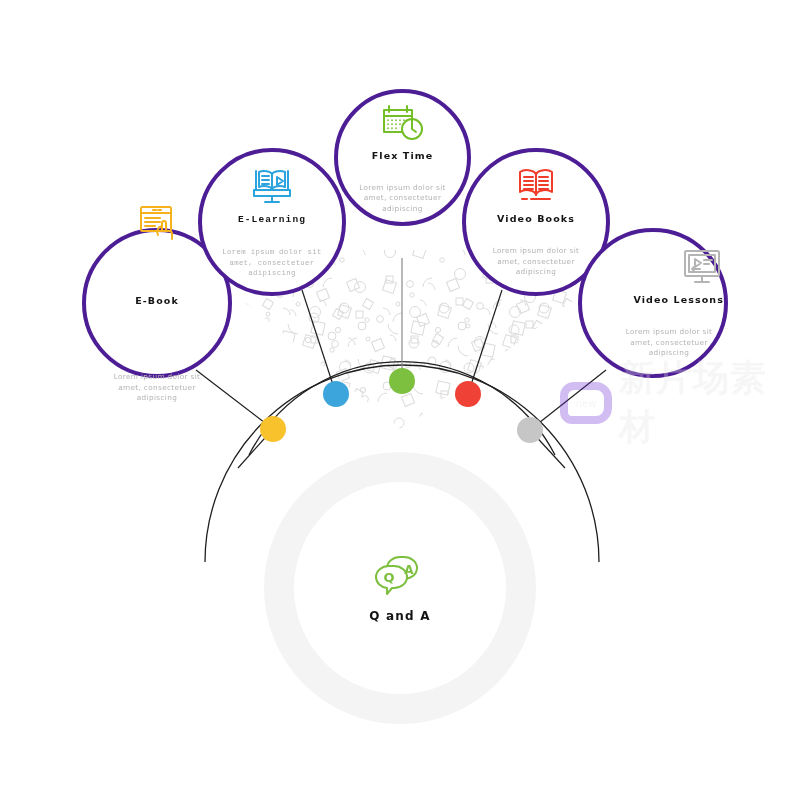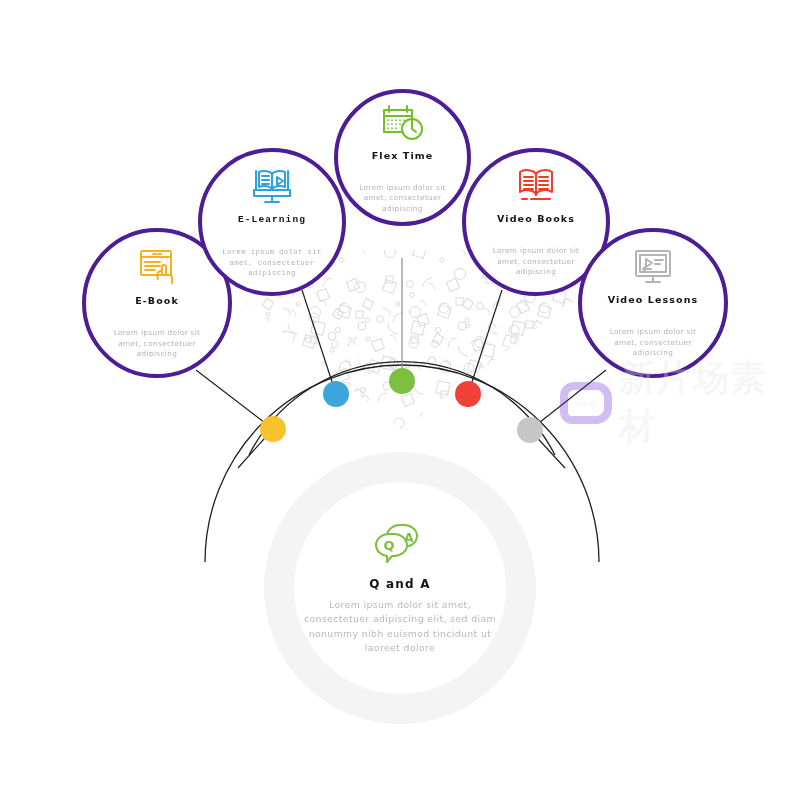--- a/index.html
+++ b/index.html
@@ -46,25 +46,25 @@
     letter-spacing: 1.1px;
     margin-top: 7px;
   }
   .node-desc {
     color: #b3b3b3;
     letter-spacing: 0.35px;
     line-height: 1.45;
     margin-top: 22px;
   }
   
-  .n0 { left: 82px;  top: 228px; width: 150px; height: 150px; }
+  .n0 { left: 82px;  top: 228px; width: 150px; height: 150px; gap: 44px; }
   .n1 { left: 198px; top: 148px; width: 148px; height: 148px; font-family: Liberation Mono, monospace; }
   .n2 { left: 334px; top: 89px;  width: 137px; height: 137px; }
   .n3 { left: 462px; top: 148px; width: 148px; height: 148px; }
-  .n4 { left: 578px; top: 228px; width: 150px; height: 150px; }
+  .n4 { left: 578px; top: 228px; width: 150px; height: 150px; align-items: flex-end; }
 
   .n0 .node-title, .n1 .node-title, .n2 .node-title,
   .n3 .node-title, .n4 .node-title { font-size: 9.5px; }
   .n0 .node-desc, .n1 .node-desc, .n2 .node-desc,
   .n3 .node-desc, .n4 .node-desc { font-size: 7.3px; width: 110px; }
 
   
   #hub {
     position: absolute;
     left: 264px;
@@ -213,21 +213,20 @@
         <svg width="54" height="46" viewBox="0 0 54 46">
           <g fill="none" stroke="#7DBF3F" stroke-width="2" stroke-linecap="round" stroke-linejoin="round">
             <path d="M31,4 a13,11 0 0 1 13,11 a13,11 0 0 1 -13,11 l-2,0 l0,5 l-4,-5 a13,11 0 0 1 -11,-11 a13,11 0 0 1 13,-11 z"></path>
             <path d="M16,13 a13,11 0 0 0 -13,11 a13,11 0 0 0 11,11 l0,6 l5,-6 l2,0 a13,11 0 0 0 13,-11 a13,11 0 0 0 -13,-11 z" fill="#ffffff"></path>
             <text x="16" y="29" font-family="DejaVu Sans, sans-serif" font-size="13" font-weight="bold" fill="#7DBF3F" stroke="none" text-anchor="middle">Q</text>
             <text x="36" y="21" font-family="DejaVu Sans, sans-serif" font-size="12" font-weight="bold" fill="#7DBF3F" stroke="none" text-anchor="middle">A</text>
           </g>
         </svg>
       </span>
       <div id="hub-title">Q and A</div>
-      <div id="hub-desc">Lorem ipsum dolor sit amet, consectetuer adipiscing elit, sed diam nonummy nibh euismod tincidunt ut laoreet dolore</div>
     </div>
   </div>
 
   <div class="node-card n0">
     <span class="node-icon">
       <svg width="42" height="42" viewBox="0 0 42 42">
         <g fill="none" stroke="#F5B21D" stroke-width="2" stroke-linecap="round" stroke-linejoin="round">
           <rect x="5" y="5" width="30" height="24" rx="1.5"></rect>
           <line x1="5" y1="11" x2="35" y2="11"></line>
           <line x1="17" y1="8" x2="20" y2="8"></line>

